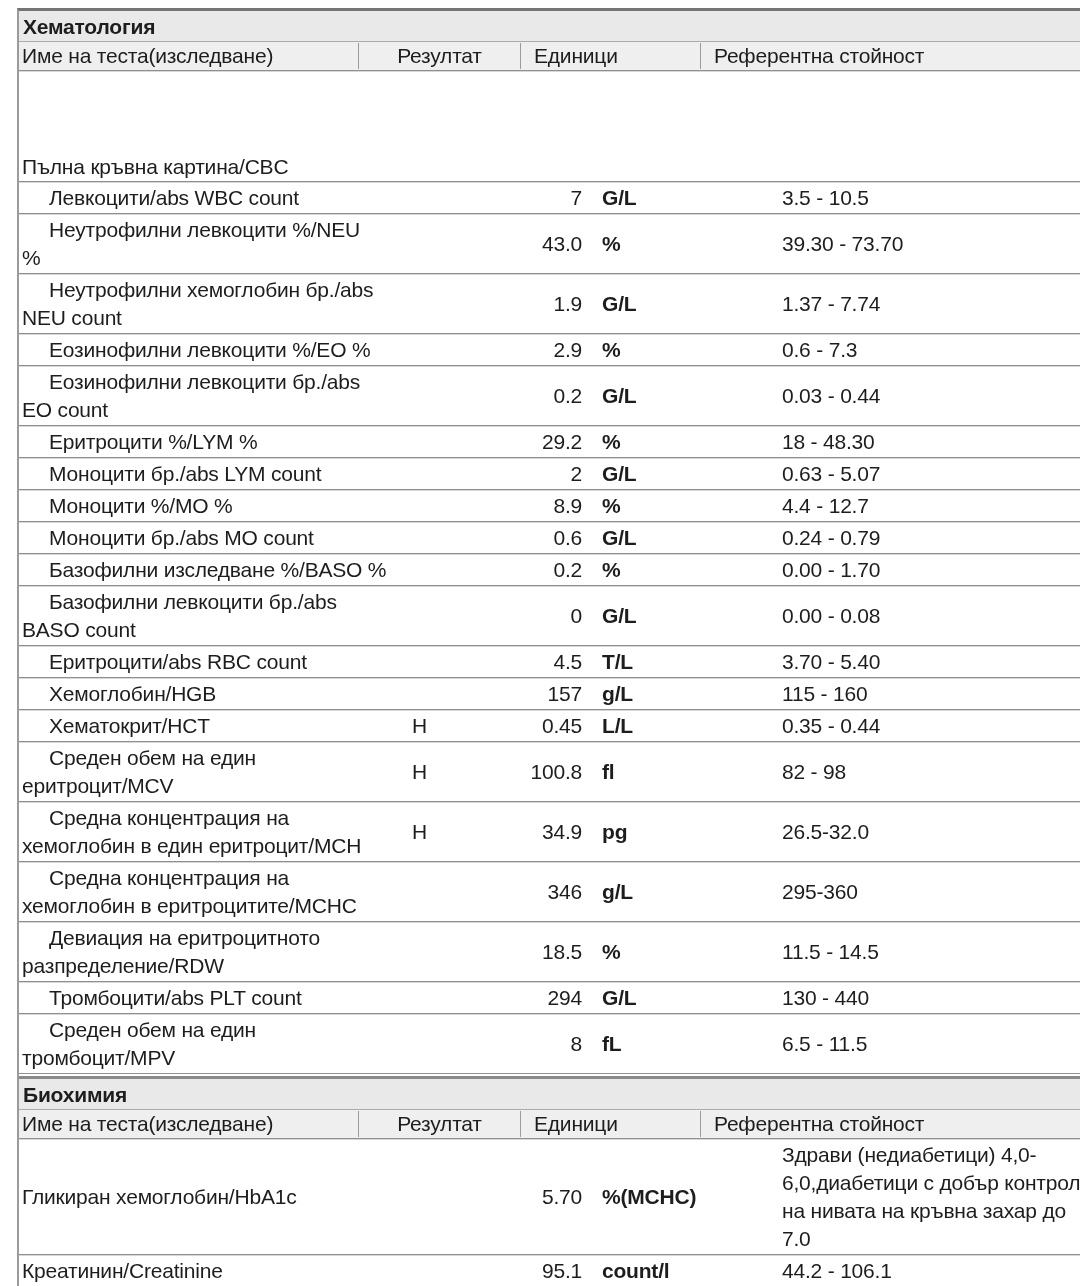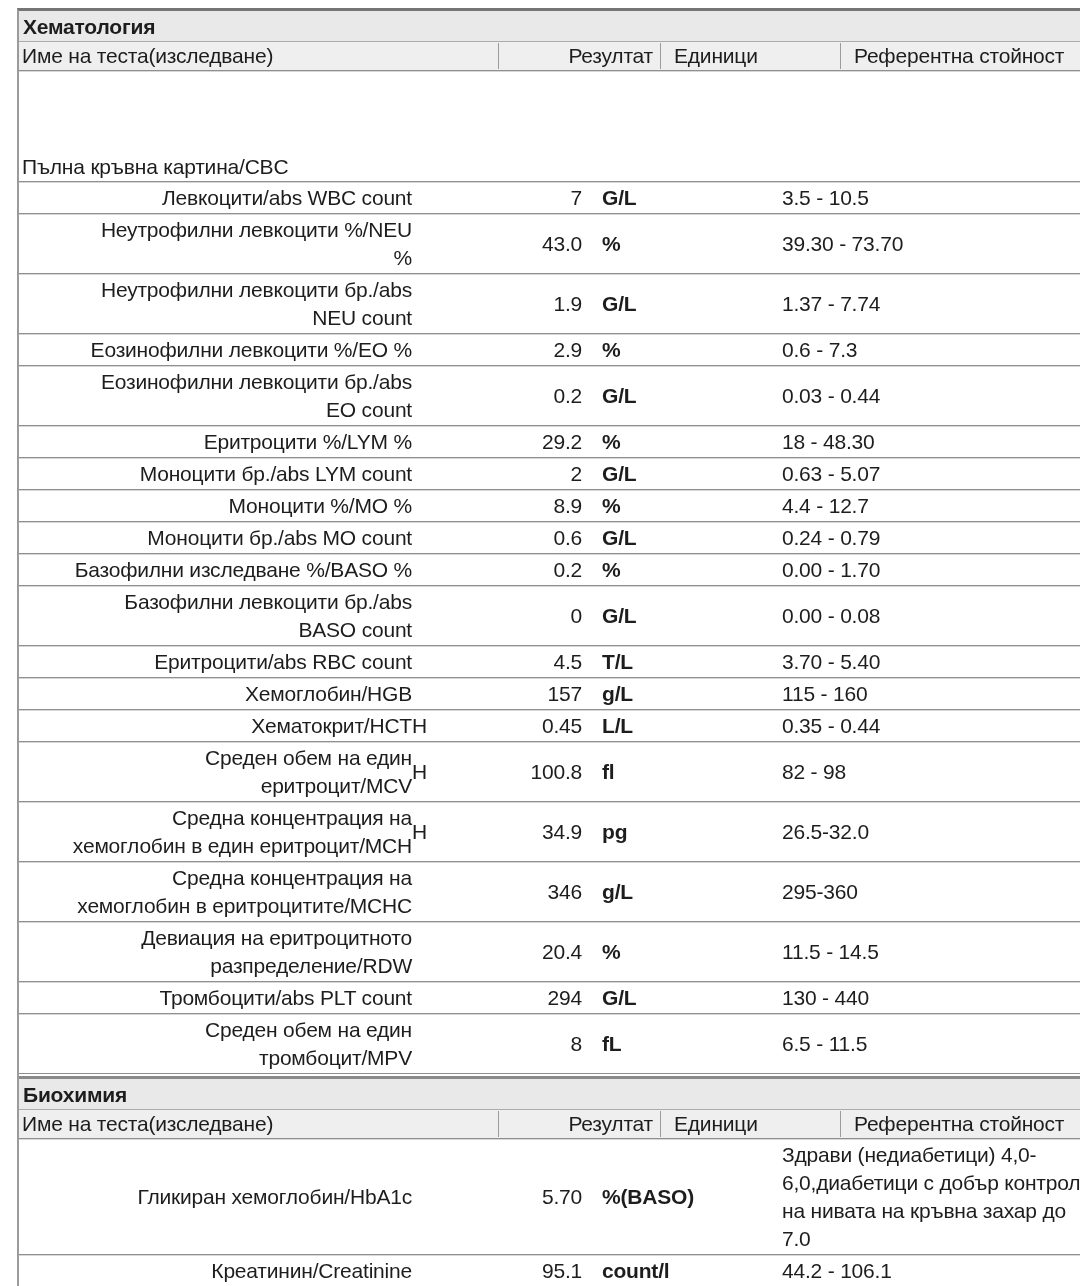--- a/index.html
+++ b/index.html
@@ -16,37 +16,37 @@
   .section + .section{margin-top:2px;border-top:3px solid #8a8a8a;}
   .section-bar{
     background:#e9e9e9;border-bottom:1px solid #ababab;
     font-weight:bold;line-height:27px;padding:2px 0 1px 4px;
   }
   .colhead{
     display:flex;background:#efefef;border-bottom:1px solid #8f8f8f;
     line-height:26px;padding:1px 0;
   }
   .hc{box-sizing:border-box;border-right:1px solid #9b9b9b;white-space:nowrap;overflow:hidden;}
-  .h-name{width:480px;padding-left:3px;}
-  .h-result{width:162px;text-align:right;padding-right:7px;}
+  .h-name{width:340px;padding-left:3px;}
+  .h-result{width:162px;text-align:center;}
   .h-units{width:180px;padding-left:13px;}
   .h-ref{flex:1;padding-left:13px;border-right:none;}
   table.body-table{
     border-collapse:collapse;table-layout:fixed;width:1185px;
     border-bottom:1px solid #8f8f8f;background:#fff;
   }
   .section:last-child table.body-table{border-bottom:2px solid #9b9b9b;}
   .body-table td{
     vertical-align:middle;padding:2px 0 1px;
     box-shadow:inset 0 1px 0 #d8d8d8;
   }
   .body-table tr + tr td{border-top:1px solid #8f8f8f;}
   tr.group-row td{height:108px;vertical-align:bottom;padding:0 0 2px 3px;white-space:nowrap;}
   td.c-name{padding-left:3px;}
-  .ln{line-height:28px;white-space:nowrap;text-align:right;}
+  .ln{line-height:28px;white-space:nowrap;}
   .ln.indent{padding-left:27px;}
   td.c-result{text-align:right;padding-right:7px;}
   td.c-units{padding-left:13px;white-space:nowrap;font-weight:bold;}
   td.c-ref{padding-left:13px;}
   .ref-line{line-height:28px;white-space:nowrap;}
 </style>
 </head>
 <body>
 
 <div class="report">
@@ -88,21 +88,21 @@
             </td>
             <td class="c-flag"></td>
             <td class="c-result">43.0</td>
             <td class="c-units">%</td>
             <td class="c-ref">
               <div class="ref-line">39.30 - 73.70</div>
             </td>
           </tr>
           <tr>
             <td class="c-name">
-              <div class="ln indent">Неутрофилни левкоцити бр./abs</div>
+              <div class="ln indent">Неутрофилни хемоглобин бр./abs</div>
               <div class="ln">NEU count</div>
             </td>
             <td class="c-flag"></td>
             <td class="c-result">1.9</td>
             <td class="c-units">G/L</td>
             <td class="c-ref">
               <div class="ref-line">1.37 - 7.74</div>
             </td>
           </tr>
           <tr>
@@ -263,21 +263,21 @@
             <td class="c-ref">
               <div class="ref-line">295-360</div>
             </td>
           </tr>
           <tr>
             <td class="c-name">
               <div class="ln indent">Девиация на еритроцитното</div>
               <div class="ln">разпределение/RDW</div>
             </td>
             <td class="c-flag"></td>
-            <td class="c-result">20.4</td>
+            <td class="c-result">18.5</td>
             <td class="c-units">%</td>
             <td class="c-ref">
               <div class="ref-line">11.5 - 14.5</div>
             </td>
           </tr>
           <tr>
             <td class="c-name">
               <div class="ln indent">Тромбоцити/abs PLT count</div>
             </td>
             <td class="c-flag"></td>
@@ -319,21 +319,21 @@
           <col style="width:180px">
           <col>
       </colgroup>
       <tbody>
           <tr>
             <td class="c-name">
               <div class="ln">Гликиран хемоглобин/HbA1c</div>
             </td>
             <td class="c-flag"></td>
             <td class="c-result">5.70</td>
-            <td class="c-units">%(BASO)</td>
+            <td class="c-units">%(MCHC)</td>
             <td class="c-ref">
               <div class="ref-line">Здрави (недиабетици) 4,0-</div>
               <div class="ref-line">6,0,диабетици с добър контрол</div>
               <div class="ref-line">на нивата на кръвна захар до</div>
               <div class="ref-line">7.0</div>
             </td>
           </tr>
           <tr>
             <td class="c-name">
               <div class="ln">Креатинин/Creatinine</div>

